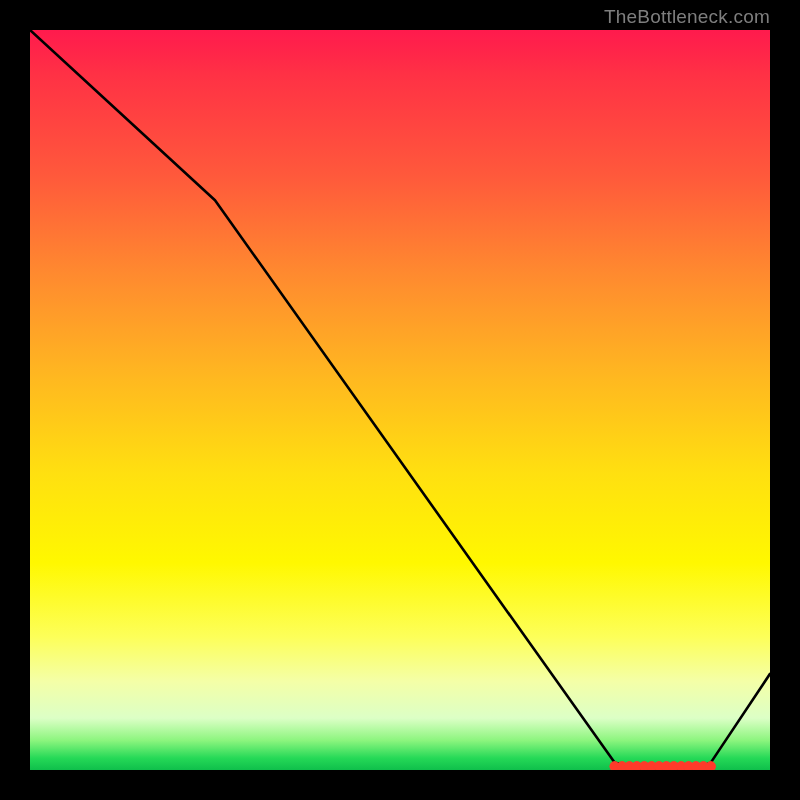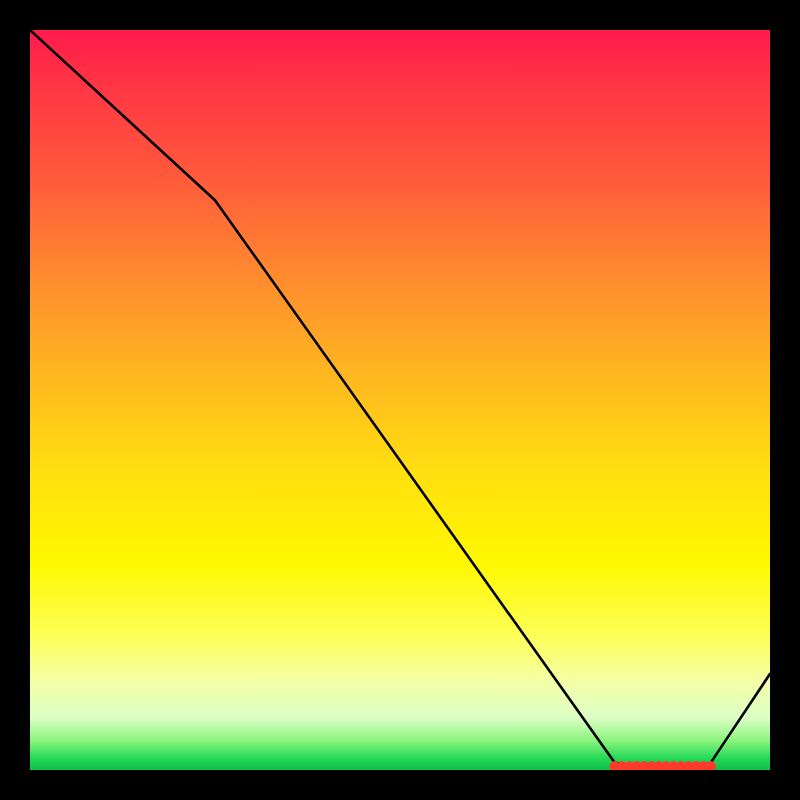--- a/index.html
+++ b/index.html
@@ -78,13 +78,14 @@
           <circle cx="636.4" cy="736.3" r="5.18" fill="#ff3a2a"></circle>
           <circle cx="643.8" cy="736.3" r="5.18" fill="#ff3a2a"></circle>
           <circle cx="651.2" cy="736.3" r="5.18" fill="#ff3a2a"></circle>
           <circle cx="658.6" cy="736.3" r="5.18" fill="#ff3a2a"></circle>
           <circle cx="666" cy="736.3" r="5.18" fill="#ff3a2a"></circle>
           <circle cx="673.4" cy="736.3" r="5.18" fill="#ff3a2a"></circle>
           <circle cx="680.8000000000001" cy="736.3" r="5.18" fill="#ff3a2a"></circle>
         </g>
     </svg>
   </div>
+  <div class="watermark">TheBottleneck.com</div>
 </div>
 
 </body></html>

